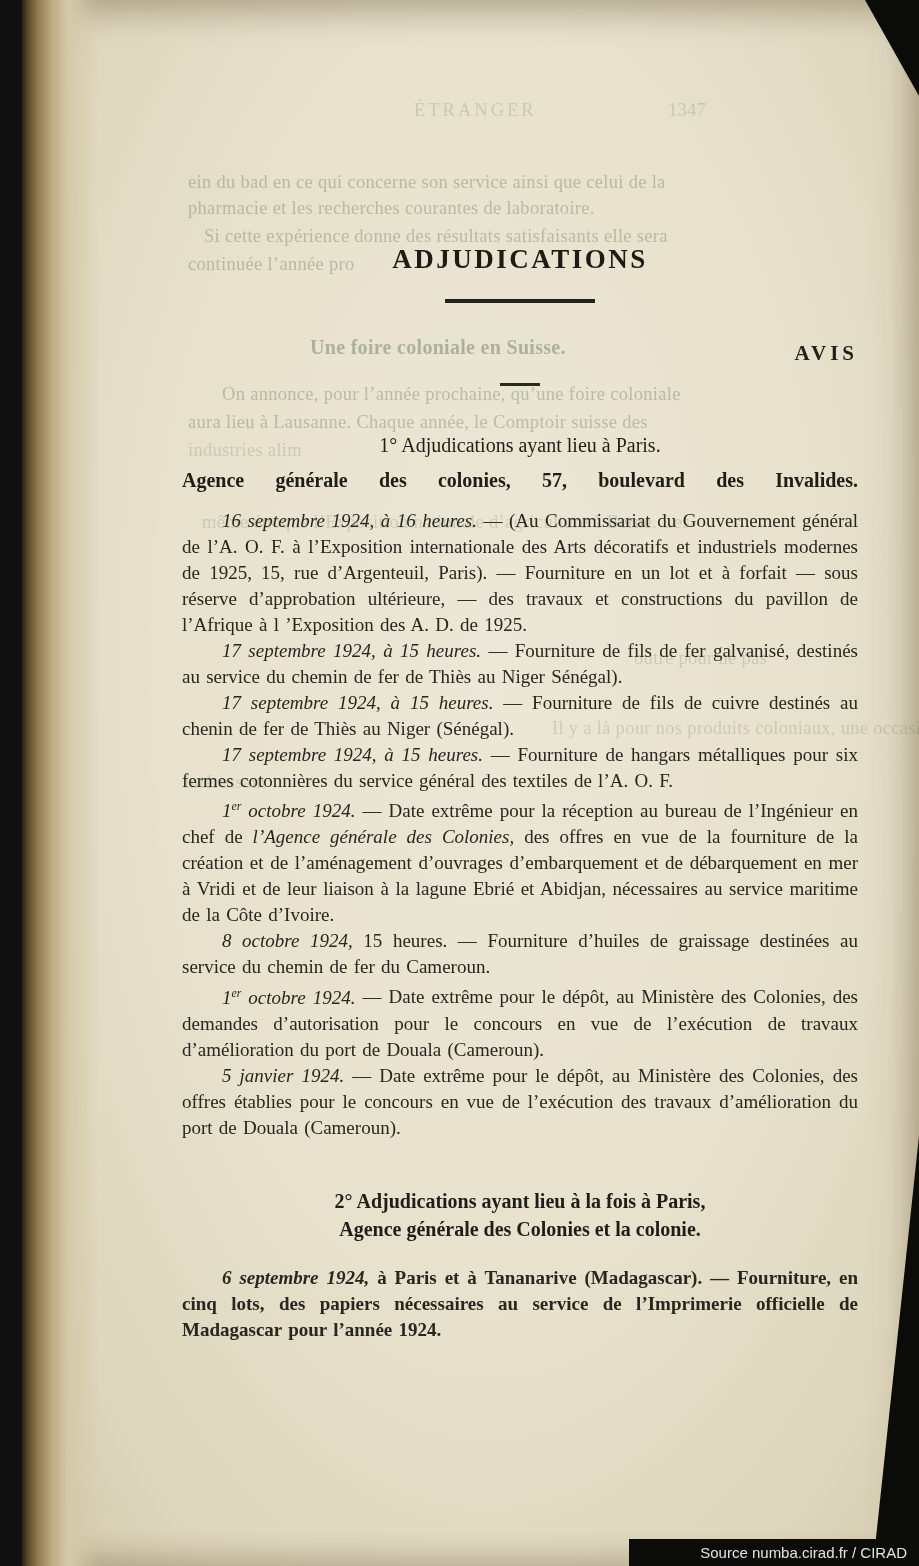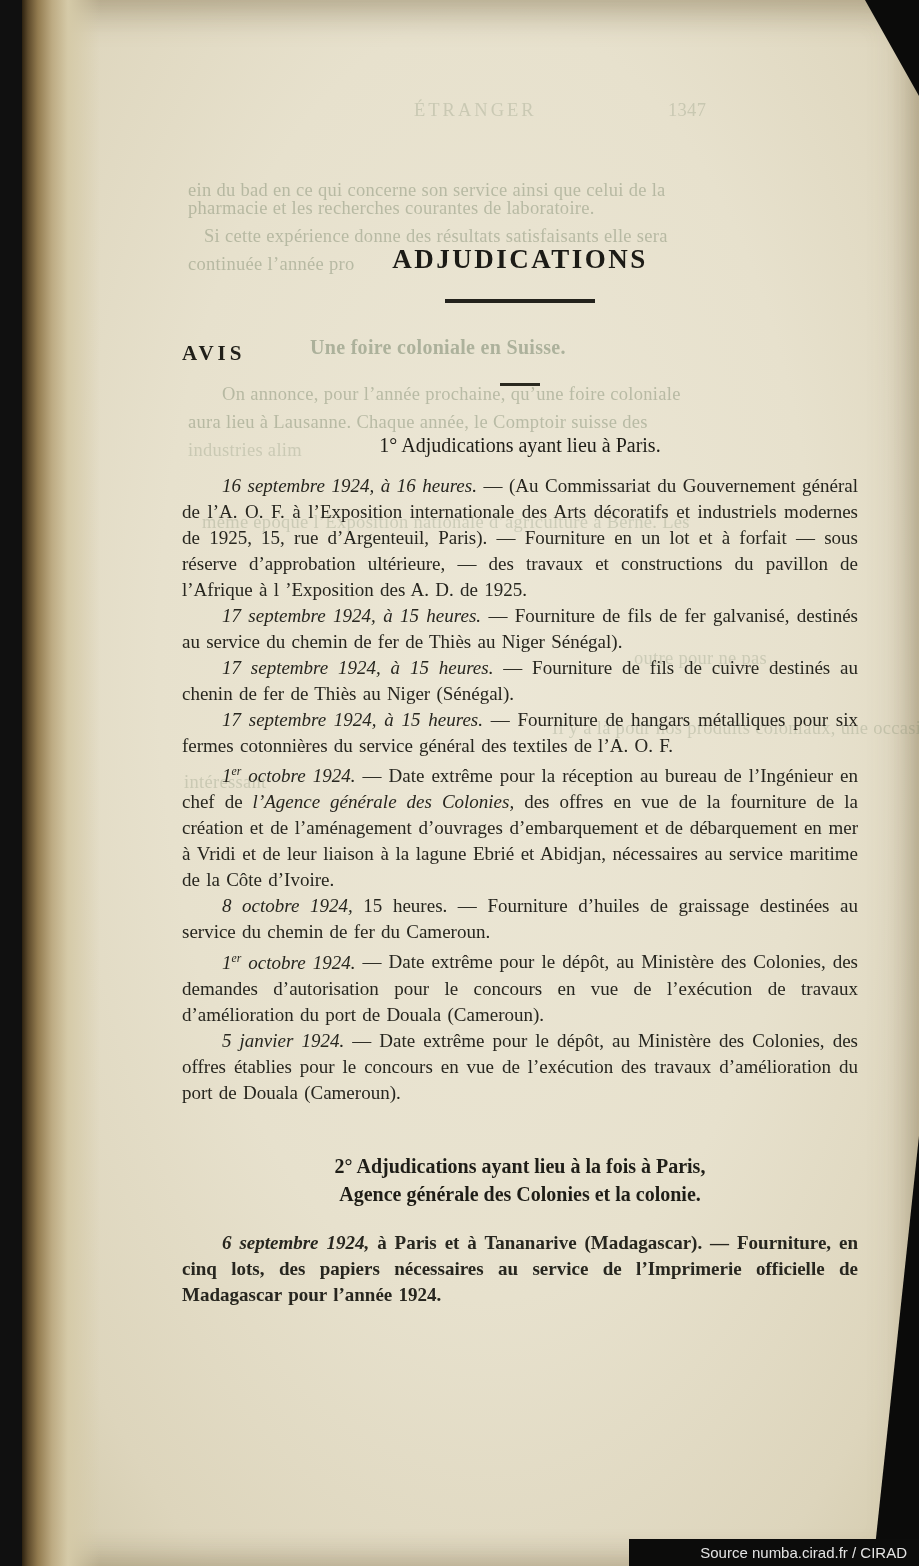--- a/index.html
+++ b/index.html
@@ -56,21 +56,21 @@
     letter-spacing: 2.5px;
     text-align: center;
     color: #1c1b16;
   }
   .rule-title { width: 150px; height: 4px; background: #23221c; margin: 24px auto 0; }
   .avis {
     margin: 38px 0 17px;
     font-size: 21px;
     font-weight: bold;
     letter-spacing: 4px;
-    text-align: left;
+    text-align: right;
     color: #201f19;
   }
   .rule-avis { width: 40px; height: 3px; background: #2a291f; margin: 14px auto 0; }
   .sec1-head { margin: 48px 0 0; font-size: 20px; font-weight: normal; text-align: center; color: #1e1d17; }
   .sec1-sub  { margin: 12px 0 0; font-size: 20px; font-weight: bold; text-align: justify; text-align-last: justify; color: #1e1d17; }
   .body-text { margin-top: 16px; }
   .body-text p, .final-block p {
     margin: 0;
     font-size: 19px;
     line-height: 26px;
@@ -117,21 +117,21 @@
 <body>
 
 <div class="canvas">
 
   <div class="page">
     <div class="binding"></div>
 
     <div class="bleed">
       <div class="bleed-line faintest" style="left:646px; top:100px;">1347</div>
       <div class="bleed-line faintest" style="left:392px; top:100px; letter-spacing:3px;">ÉTRANGER</div>
-      <div class="bleed-line" style="left:166px; top:180px;">ein du bad en ce qui concerne son service ainsi que celui de la</div>
+      <div class="bleed-line" style="left:166px; top:172px;">ein du bad en ce qui concerne son service ainsi que celui de la</div>
       <div class="bleed-line" style="left:166px; top:198px;">pharmacie et les recherches courantes de laboratoire.</div>
       <div class="bleed-line" style="left:182px; top:226px;">Si cette expérience donne des résultats satisfaisants elle sera</div>
       <div class="bleed-line" style="left:166px; top:254px;">continuée l’année pro</div>
       <div class="bleed-line center-b" style="left:288px; top:336px;">Une foire coloniale en Suisse.</div>
       <div class="bleed-line" style="left:200px; top:384px;">On annonce, pour l’année prochaine, qu’une foire coloniale</div>
       <div class="bleed-line" style="left:166px; top:412px;">aura lieu à Lausanne. Chaque année, le Comptoir suisse des</div>
       <div class="bleed-line faintest" style="left:166px; top:440px;">industries alim</div>
       <div class="bleed-line faintest" style="left:180px; top:512px;">même époque l’Exposition nationale d’agriculture à Berne. Les</div>
       <div class="bleed-line faintest" style="left:612px; top:648px;">outre pour ne pas</div>
       <div class="bleed-line faintest" style="left:530px; top:718px;">Il y a là pour nos produits coloniaux, une occasion de</div>
@@ -140,20 +140,21 @@
 
     <div class="content">
 
       <h1 class="title">ADJUDICATIONS</h1>
       <div class="rule-title"></div>
 
       <h2 class="avis">AVIS</h2>
       <div class="rule-avis"></div>
 
       <div class="sec1-head">1° Adjudications ayant lieu à Paris.</div>
+      <div class="sec1-sub">Agence générale des colonies, 57, boulevard des Invalides.</div>
 
       <div class="body-text">
 
         <p><span class="lead">16 septembre 1924, à 16 heures.</span><span> — (Au Commissariat du Gouvernement général de l’A. O. F. à l’Exposition internationale des Arts décoratifs et industriels modernes de 1925, 15, rue d’Argenteuil, Paris). — Fourniture en un lot et à forfait — sous réserve d’approbation ultérieure, — des travaux et constructions du pavillon de l’Afrique à l ’Exposition des A. D. de 1925.</span></p>
 
         <p><span class="lead">17 septembre 1924, à 15 heures.</span><span> — Fourniture de fils de fer galvanisé, destinés au service du chemin de fer de Thiès au Niger Sénégal).</span></p>
 
         <p><span class="lead">17 septembre 1924, à 15 heures.</span><span> — Fourniture de fils de cuivre destinés au chenin de fer de Thiès au Niger (Sénégal).</span></p>
 
         <p><span class="lead">17 septembre 1924, à 15 heures.</span><span> — Fourniture de hangars métalliques pour six fermes cotonnières du service général des textiles de l’A. O. F.</span></p>

